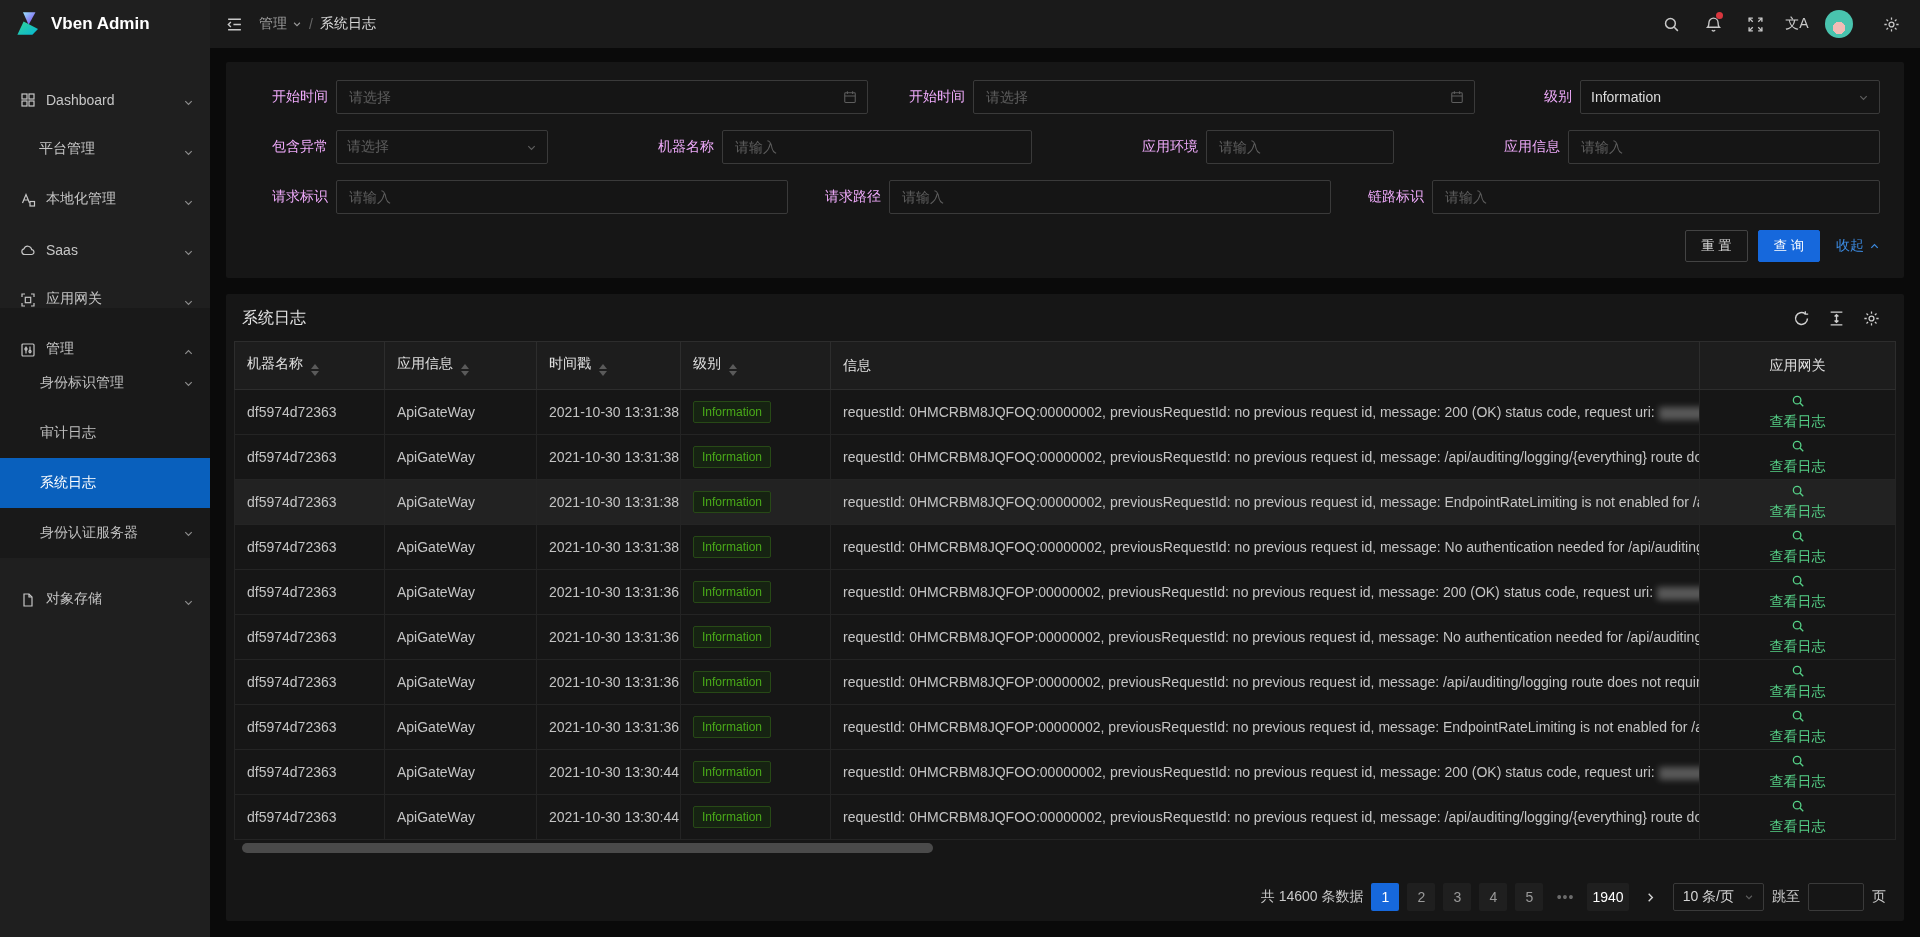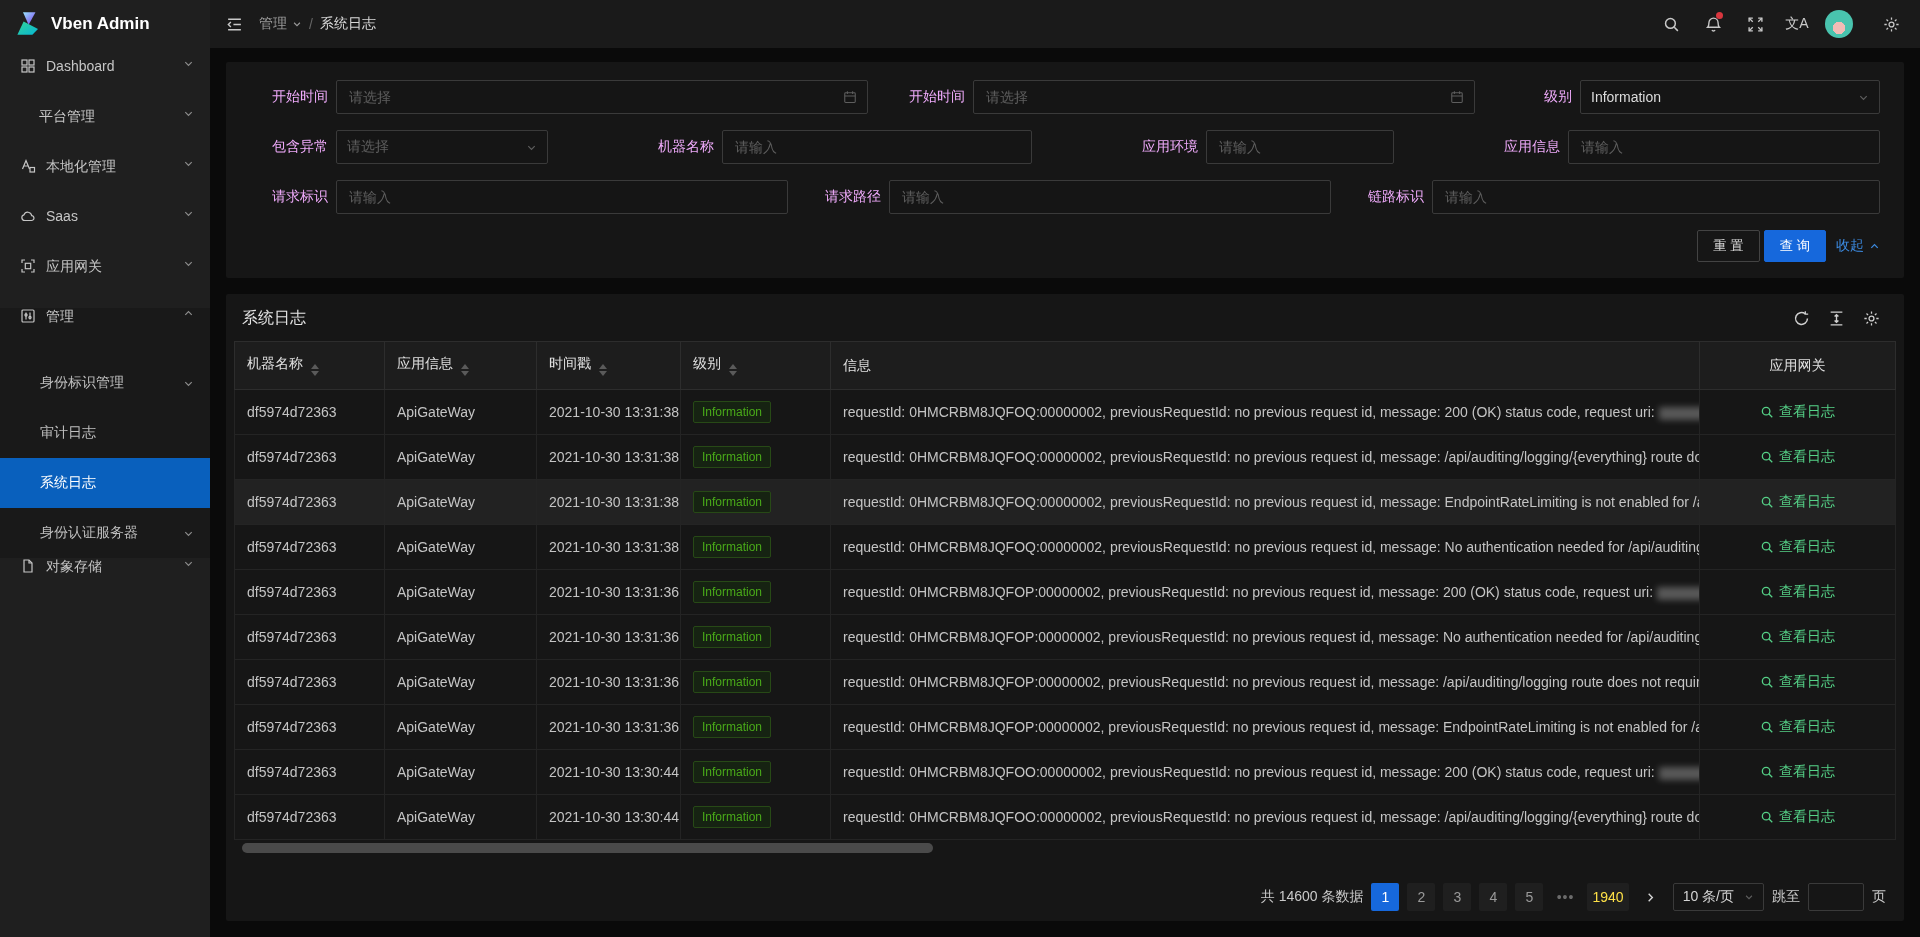--- a/index.html
+++ b/index.html
@@ -11,21 +11,21 @@
   }
   .icon { display:inline-flex; align-items:center; justify-content:center; }
   .icon svg { display:block; }
 
   
   .sidebar { position:absolute; left:0; top:0; bottom:0; width:210px; background:#1f1f1f; z-index:3; }
   .logo { height:48px; display:flex; align-items:center; gap:8px; padding-left:13px; cursor:pointer; }
   .logo svg { width:30px; height:30px; }
   .logo .t { color:#ffffff; font-size:17px; font-weight:bold; white-space:nowrap; }
   .menu { padding-top:10px; }
-  .mi { height:50px; display:flex; align-items:flex-start; padding:0 16px 0 20px; color:#c6c6c6; cursor:pointer; }
+  .mi { height:50px; display:flex; align-items:flex-end; padding:0 16px 0 20px; color:#c6c6c6; cursor:pointer; }
   .mi .micon { width:16px; height:16px; margin-right:10px; color:#c6c6c6; }
   .mi.noicon { padding-left:39px; }
   .chev { margin-left:auto; color:#8d8d8d; }
   .group { background:#191919; }
   .smi { height:50px; display:flex; align-items:center; padding:0 16px 0 40px; color:#bfbfbf; cursor:pointer; }
   .smi.active { background:#0960bd; color:#ffffff; }
 
   
   .topbar { position:absolute; left:210px; right:0; top:0; height:48px; background:#1a1a1a;
             display:flex; align-items:center; padding:0 8px 0 16px; z-index:2; }
@@ -58,21 +58,21 @@
   .ctl input { flex:1; min-width:0; background:transparent; border:none; outline:none;
                color:#d9d9d9; font-size:14px; font-family:inherit; }
   .ctl input::placeholder { color:#5e5e5e; }
   .ctl .val { flex:1; color:#dcdcdc; white-space:nowrap; overflow:hidden; }
   .ctl .val.ph { color:#5e5e5e; }
   .ctl .suffix { color:#5e5e5e; }
   .frow1 .field:nth-child(1) .ctl{ width:532px; } .frow1 .field:nth-child(2) .ctl{ width:502px; } .frow1 .field:nth-child(3) .ctl{ width:300px; }
   .frow2 .field:nth-child(1) .ctl{ width:212px; } .frow2 .field:nth-child(2) .ctl{ width:310px; }
   .frow2 .field:nth-child(3) .ctl{ width:188px; } .frow2 .field:nth-child(4) .ctl{ width:312px; }
   .frow3 .field:nth-child(1) .ctl{ width:452px; } .frow3 .field:nth-child(2) .ctl{ width:442px; } .frow3 .field:nth-child(3) .ctl{ width:448px; }
-  .fbuttons { display:flex; justify-content:flex-end; align-items:center; gap:4px; margin:2px 0 0; padding-bottom:16px; }
+  .fbuttons { display:flex; justify-content:flex-end; align-items:center; gap:10px; margin:2px 0 0; padding-bottom:16px; }
   .btn { height:32px; padding:0 15px; border-radius:2px; display:flex; align-items:center; cursor:pointer; }
   .btn.ghost { border:1px solid #434343; color:#d9d9d9; background:transparent; }
   .btn.primary { background:#1668dc; border:1px solid #1668dc; color:#ffffff; }
   .collapse-link { color:#3c8ae0; display:flex; align-items:center; gap:5px; cursor:pointer; margin-left:6px; }
 
   
   .table-card { flex:1; min-height:0; padding:8px 8px 10px; display:flex; flex-direction:column; overflow:hidden; }
   .table-head { display:flex; align-items:center; padding:6px 8px 12px; }
   .table-title { font-size:16px; color:#e3e3e3; }
   .tools { margin-left:auto; display:flex; gap:18px; color:#cfcfcf; padding-right:8px; }
@@ -84,31 +84,31 @@
   tbody td { height:45px; padding:0 12px; border:1px solid #242424; color:#c4c4c4;
              white-space:nowrap; overflow:hidden; }
   tbody tr.hover td { background:#222222; }
   .sorter { display:inline-flex; flex-direction:column; margin-left:8px; vertical-align:-1px; gap:2px; }
   .caret-up { width:0; height:0; border-left:4px solid transparent; border-right:4px solid transparent; border-bottom:5px solid #5a5a5a; }
   .caret-down { width:0; height:0; border-left:4px solid transparent; border-right:4px solid transparent; border-top:5px solid #5a5a5a; }
   .tag { display:inline-block; padding:0 8px; font-size:12px; line-height:20px; border-radius:2px; }
   .redact { display:inline-block; width:92px; height:13px; background:#9a9a9a; opacity:.5;
             border-radius:2px; filter:blur(3px); vertical-align:middle; }
   td.action-cell { text-align:center; }
-  .view-log { display:inline-flex; align-items:center; gap:5px; cursor:pointer; }
+  .view-log { display:inline-flex; align-items:center; gap:5px; cursor:pointer;flex-direction:column; }
   .hscroll { height:10px; margin:3px 8px 0; position:relative; flex:none; }
   .hthumb { position:absolute; left:0; top:0; height:10px; width:42%; background:#4a4a4a; border-radius:5px; cursor:pointer; }
 
   
   .pager { margin-top:auto; display:flex; justify-content:flex-end; align-items:center; gap:8px; padding:10px 10px 0; }
   .pg { min-width:28px; height:28px; padding:0 5px; display:flex; align-items:center; justify-content:center;
         background:#1f1f1f; border-radius:2px; color:#9a9a9a; cursor:pointer; }
   .pg.active { color:#ffffff; }
   .pg.ellipsis { background:transparent; color:#6b6b6b; letter-spacing:1px; }
-  .pg.dim { color:#fde047; }
+  .pg.dim { color:#ffffff; }
   .pg.next { background:transparent; color:#d5d5d5; }
   .pg-size { height:28px; border:1px solid #3a3a3a; border-radius:2px; display:flex; align-items:center;
              gap:10px; padding:0 9px; color:#d5d5d5; cursor:pointer; }
   .pg-size .suffix { color:#5e5e5e; }
   .pg-jump { display:flex; align-items:center; gap:8px; color:#c9c9c9; }
   .pg-jump input { width:56px; height:28px; background:transparent; border:1px solid #3a3a3a; border-radius:2px;
                    color:#d9d9d9; outline:none; padding:0 6px; font-family:inherit; }
 </style>
 </head>
 <body>

